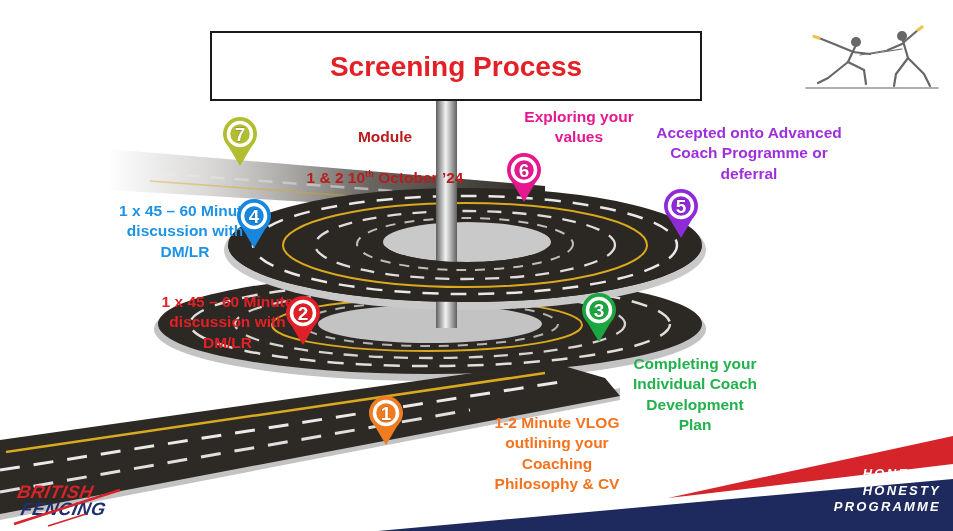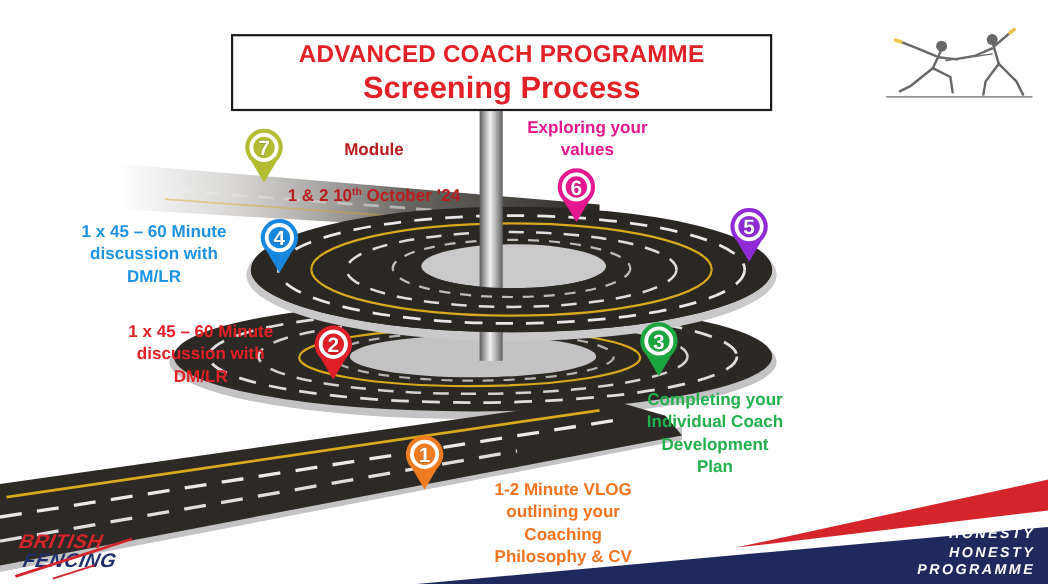--- a/index.html
+++ b/index.html
@@ -7,22 +7,22 @@
          font-family:"Liberation Sans",sans-serif;}
   #scene{position:absolute;left:0;top:0;}
   
   #sign{position:absolute;left:210px;top:31px;width:488px;height:66px;background:#fff;
         border:2px solid #1a1a1a;display:flex;flex-direction:column;justify-content:center;
         align-items:center;z-index:30;}
   #sign .l1{font-size:22px;font-weight:bold;letter-spacing:0.2px;}
   #sign .l2{font-size:28px;font-weight:bold;margin-top:2px;}
   
   .mlabel{position:absolute;font-weight:bold;font-size:15.5px;line-height:1.32;
-          text-align:center;white-space:pre-line;z-index:25;}
-  #label-1{left:417px;top:436px;width:190px;}
+          text-align:center;white-space:pre-line;z-index:25;margin-left:45px;}
+  #label-1{left:417px;top:413px;width:190px;}
   #label-2{left:75px;top:292px;width:215px;}
   #label-3{left:567px;top:354px;width:166px;}
   #label-4{left:35px;top:201px;width:210px;}
   #label-5{left:600px;top:123px;width:208px;}
   #label-6{left:455px;top:107px;width:158px;}
   #label-7{left:245px;top:107px;width:190px;}
   .mlabel sup{font-size:60%;vertical-align:super;}
   
   .pin{position:absolute;z-index:28;}
   #pin-1{left:364px;top:393px;} #pin-2{left:281px;top:293px;}
@@ -30,21 +30,21 @@
   #pin-5{left:659px;top:186px;} #pin-6{left:502px;top:150px;}
   #pin-7{left:218px;top:114px;}
   .pin text{font-size:19px;font-weight:bold;paint-order:stroke;}
   
   #bf-logo{position:absolute;left:16px;top:484px;z-index:40;transform:skewX(-12deg);
            font-weight:bold;font-style:italic;line-height:0.92;}
   #bf-logo .row1{font-size:18px;letter-spacing:0.5px;}
   #bf-logo .row2{font-size:18px;letter-spacing:0.5px;padding-left:7px;}
   #logo-slash{position:absolute;left:8px;top:480px;z-index:41;}
   
-  #values{position:absolute;right:12px;bottom:5px;z-index:40;text-align:right;color:#fff;
+  #values{position:absolute;right:12px;bottom:16px;z-index:40;text-align:right;color:#fff;
           font-weight:bold;font-style:italic;font-size:13px;letter-spacing:2.2px;line-height:1.25;}
 </style>
 </head>
 <body>
 
 <div id="slide">
 
   <svg id="scene" width="953" height="531" viewBox="0 0 953 531">
     <defs>
       <linearGradient id="poleGrad" x1="0" y1="0" x2="1" y2="0">
@@ -126,38 +126,40 @@
       <path d="M90,30 L62,35" stroke-width="1.2"></path>
       <path d="M106,22 L120,10"></path>
       <path d="M120,10 l4,-3" stroke="#e8b92a" stroke-width="3.2"></path>
       <path d="M110,38 L98,54 L96,66"></path>
       <path d="M110,38 L126,54 L132,66"></path>
       <path d="M8,68 L140,68" stroke-width="1.5" opacity="0.7"></path>
     </g>
   </svg>
 
   <div id="sign">
-    <div class="l1" style="color: rgb(227, 32, 37);">ADVANCED COACH PROGRAMME</div>
     <div class="l2" style="color: rgb(227, 32, 37);">Screening Process</div>
   </div>
 
   <div class="mlabel" id="label-1" style="color: rgb(244, 115, 31);">1-2 Minute VLOG
 outlining your
 Coaching
 Philosophy &amp; CV</div>
   <div class="mlabel" id="label-2" style="color: rgb(227, 32, 37);">1 x 45 – 60 Minute
 discussion with
 DM/LR</div>
   <div class="mlabel" id="label-3" style="color: rgb(34, 177, 76); text-align: center;">Completing your
 Individual Coach
 Development
 Plan</div>
   <div class="mlabel" id="label-4" style="color: rgb(29, 147, 230);">1 x 45 – 60 Minute
 discussion with
 DM/LR</div>
+  <div class="mlabel" id="label-5" style="color: rgb(159, 47, 219);">Accepted onto Advanced
+Coach Programme or
+deferral</div>
   <div class="mlabel" id="label-6" style="color: rgb(230, 24, 143);">Exploring your
 values</div>
   <div class="mlabel" id="label-7" style="color: #b91c1c;">
     <div>Module</div>
     <div><span>1 &amp; 2 10</span><sup>th</sup><span> October ’24</span></div>
   </div>
 
   <svg class="pin" id="pin-1" width="44" height="56" viewBox="0 0 44 56">
     <polygon points="9,30 35,30 22,52" fill="#F07C22"></polygon>
     <circle cx="22" cy="20" r="17" fill="#F07C22"></circle>

